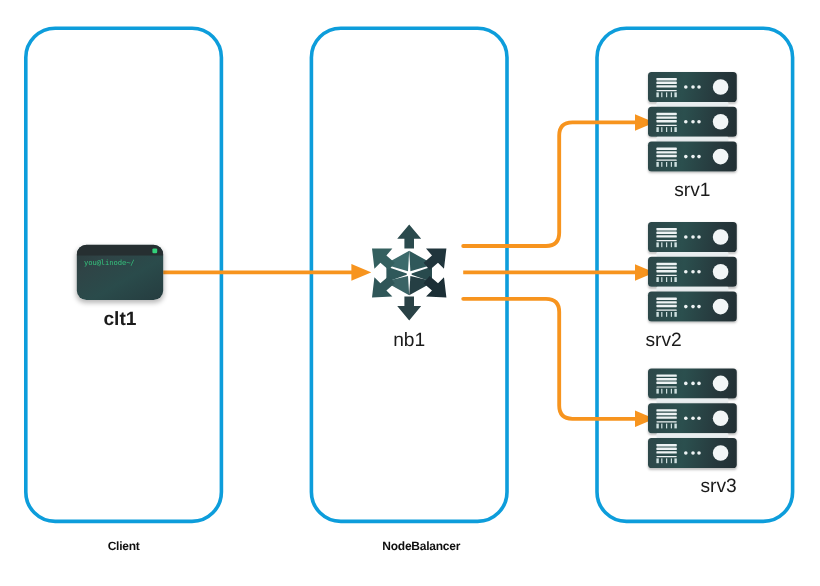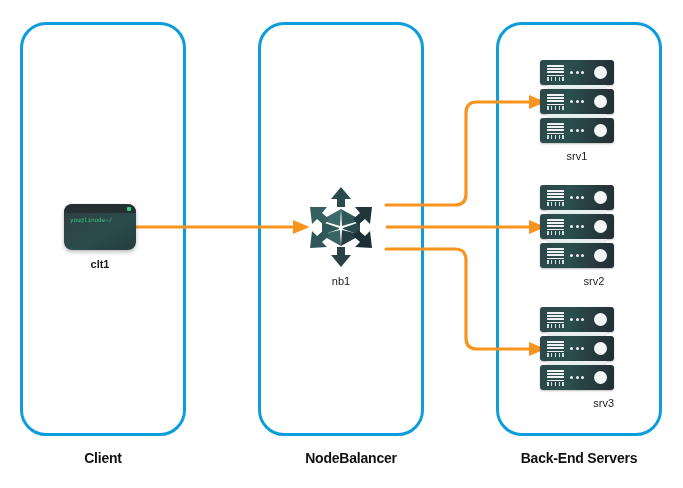--- a/index.html
+++ b/index.html
@@ -24,32 +24,32 @@
   .group-box {
     position: absolute;
     border: 3px solid #0D9DDB;
     border-radius: 26px;
     background: transparent;
     box-sizing: border-box;
   }
   .group-label {
     position: absolute;
     text-align: center;
-    font-size: 14px;
+    font-size: 10px;
     font-weight: bold;
     color: #101010;
     letter-spacing: -0.2px;
     white-space: nowrap;
   }
 
   
   .node-label {
     position: absolute;
     text-align: center;
-    font-size: 11px;
+    font-size: 16px;
     color: #1b1b1b;
     white-space: nowrap;
   }
 
   
   .terminal {
     position: absolute;
     width: 72px;
     height: 46px;
     border-radius: 8px;
@@ -184,21 +184,20 @@
 <body>
 
 <div id="diagram">
 
   <div class="group-box" style="left:20px; top:22px; width:166px; height:414px;"></div>
   <div class="group-box" style="left:258px; top:22px; width:166px; height:414px;"></div>
   <div class="group-box" style="left:496px; top:22px; width:166px; height:414px;"></div>
 
   <div class="group-label" style="left:20px; top:450px; width:166px;">Client</div>
   <div class="group-label" style="left:268px; top:450px; width:166px;">NodeBalancer</div>
-  <div class="group-label" style="left:496px; top:450px; width:166px;">Back-End Servers</div>
 
   <svg id="links" viewBox="0 0 683 488" xmlns="http://www.w3.org/2000/svg">
     <defs>
       <marker id="arrowhead" markerWidth="5.2" markerHeight="4.4" refX="1.0" refY="2.2" orient="auto" markerUnits="strokeWidth">
         <path d="M0,0 L5.2,2.2 L0,4.4 Z" fill="#F7941E"></path>
       </marker>
     </defs>
 
     <path d="M136,227 L296,227" fill="none" stroke="#F7941E" stroke-width="3.2" marker-end="url(#arrowhead)"></path>
 
@@ -375,21 +374,21 @@
           <i></i>
         </div>
       <div class="srv-dots">
           <i></i>
           <i></i>
           <i></i>
         </div>
       <div class="srv-knob"></div>
     </div>
   </div>
-  <div class="node-label" style="left:557px; top:275px; width:74px;">srv2</div>
+  <div class="node-label" style="left:516px; top:275px; width:74px;">srv2</div>
 
   <div class="server-rack" style="left:540px; top:307px;">
     <div class="srv-unit u1">
       <div class="srv-vents">
           <i></i>
           <i></i>
           <i></i>
           <i></i>
         </div>
       <div class="srv-ticks">

